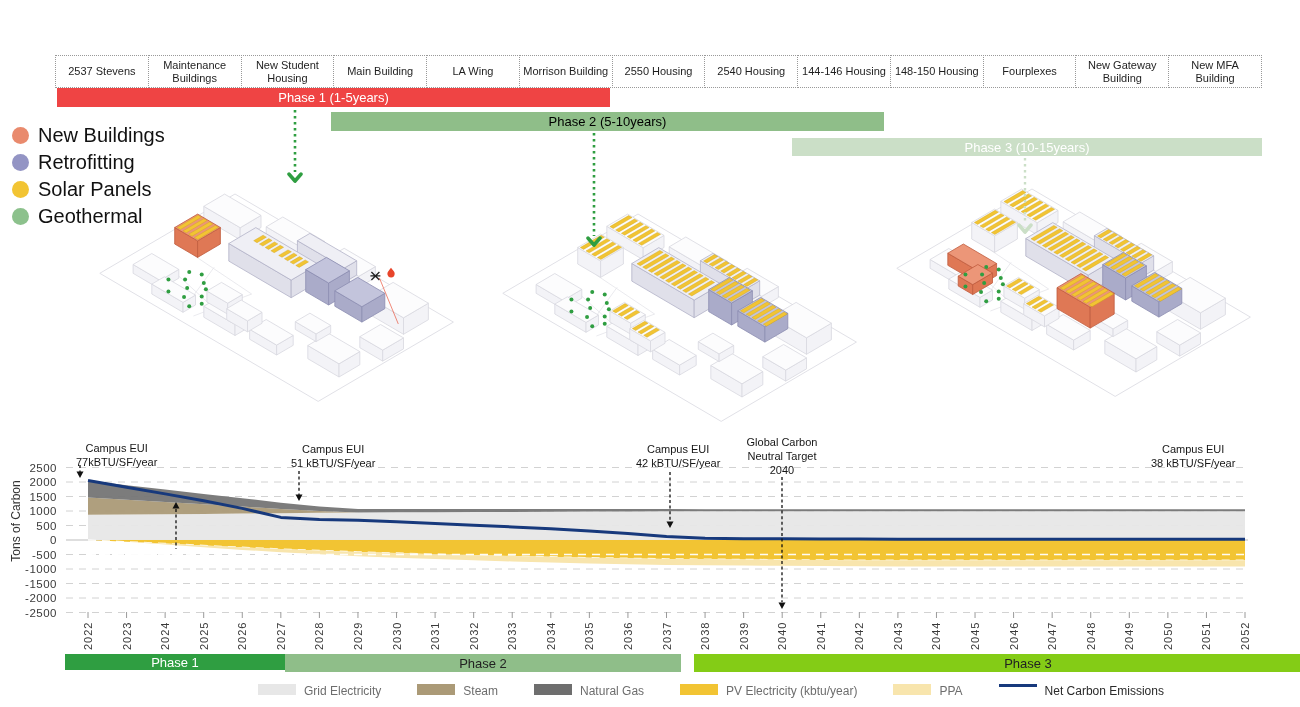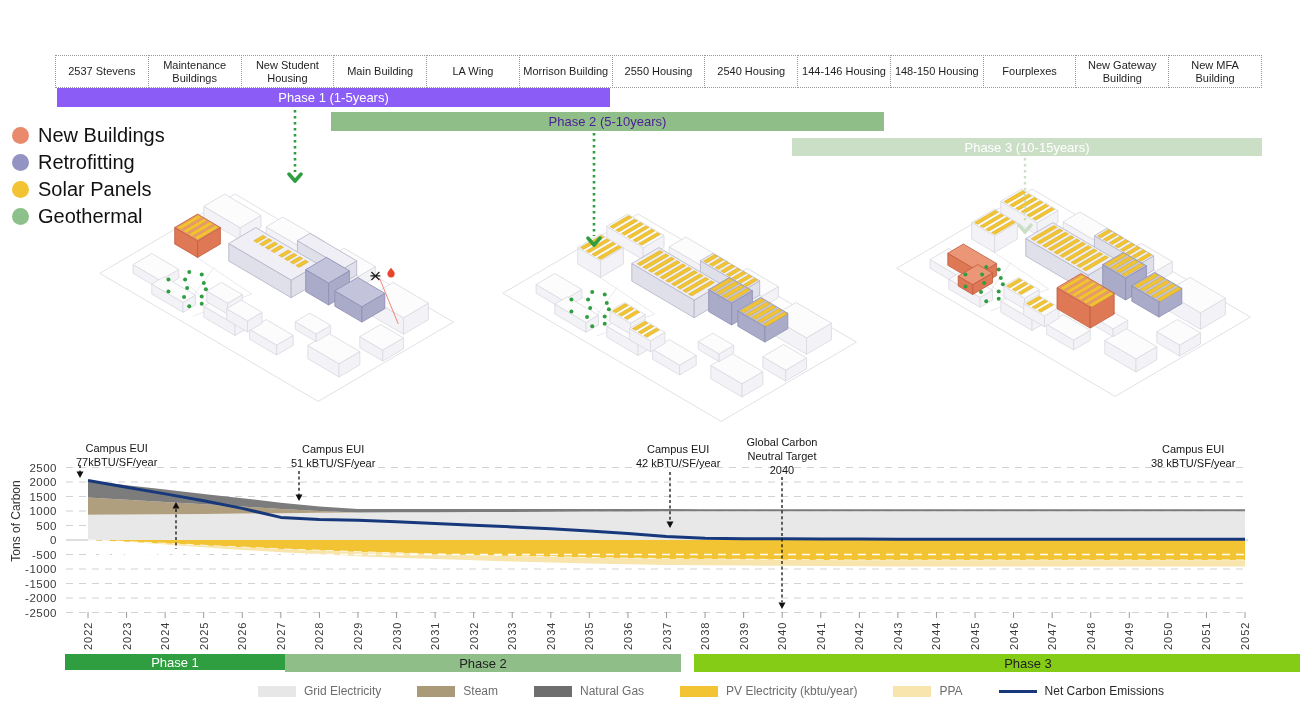--- a/index.html
+++ b/index.html
@@ -23,21 +23,21 @@
   .iso{position:absolute;}
   
   .fx,.chart-svg{position:absolute;left:0;top:0;pointer-events:none;}
   
   .ann{position:absolute;font-size:11px;line-height:1.25;color:#161616;white-space:pre-line;text-align:center;}
   .ann.center{text-align:center;}
   .y-title{position:absolute;left:-44px;top:514px;width:120px;text-align:center;
            transform:rotate(-90deg);font-size:12px;color:#333;}
   
   .chart-legend{position:absolute;left:258px;top:684px;display:flex;align-items:center;}
-  .chart-legend .item{display:flex;align-items:center;margin-right:36px;}
+  .chart-legend .item{display:flex;margin-right:36px;}
   .chart-legend .sw{width:38px;height:11px;margin-right:8px;flex:0 0 auto;}
   .chart-legend .sw.line{height:3px;}
   .chart-legend .lbl{font-size:12px;color:#6d6d6d;white-space:nowrap;}
   .chart-legend .lbl.dark{color:#2a2a2a;}
 </style>
 </head>
 <body>
 
 <div class="canvas">
 
@@ -50,24 +50,24 @@
       <div class="bldg-box">Morrison Building</div>
       <div class="bldg-box">2550 Housing</div>
       <div class="bldg-box">2540 Housing</div>
       <div class="bldg-box">144-146 Housing</div>
       <div class="bldg-box">148-150 Housing</div>
       <div class="bldg-box">Fourplexes</div>
       <div class="bldg-box">New Gateway Building</div>
       <div class="bldg-box">New MFA Building</div>
     </div>
 
-  <div class="phase-bar" id="phase-top-0" style="left: 57px; top: 88px; width: 553px; height: 19px; background: #8b5cf6; color: rgb(255, 255, 255);">
+  <div class="phase-bar" id="phase-top-0" style="left: 57px; top: 88px; width: 553px; height: 19px; background: #ef4444; color: rgb(255, 255, 255);">
       <span>Phase 1 (1-5years)</span>
     </div>
-  <div class="phase-bar" id="phase-top-1" style="left: 331px; top: 112px; width: 553px; height: 19px; background: rgb(143, 190, 137); color: #4c1d95;">
+  <div class="phase-bar" id="phase-top-1" style="left: 331px; top: 112px; width: 553px; height: 19px; background: rgb(143, 190, 137); color: #000000;">
       <span>Phase 2 (5-10years)</span>
     </div>
   <div class="phase-bar" id="phase-top-2" style="left: 792px; top: 138px; width: 470px; height: 18px; background: rgb(203, 223, 199); color: rgb(255, 255, 255);">
       <span>Phase 3 (10-15years)</span>
     </div>
 
   <div class="map-legend" id="map-legend">
       <div class="row">
         <span class="dot" style="background: rgb(233, 138, 109);"></span>
         <span class="lbl">New Buildings</span>

